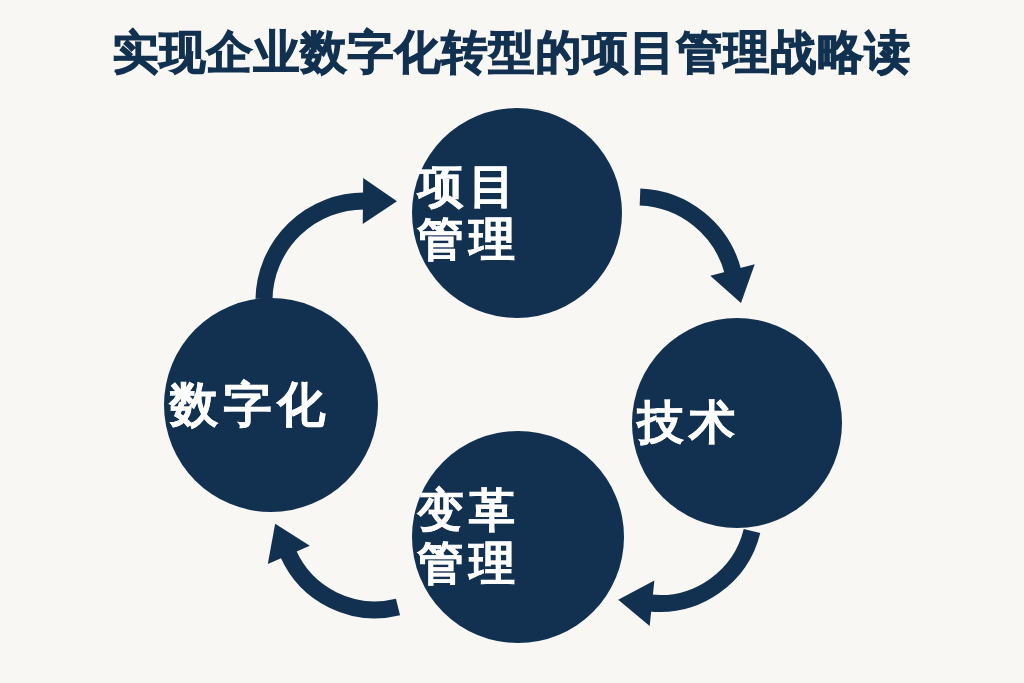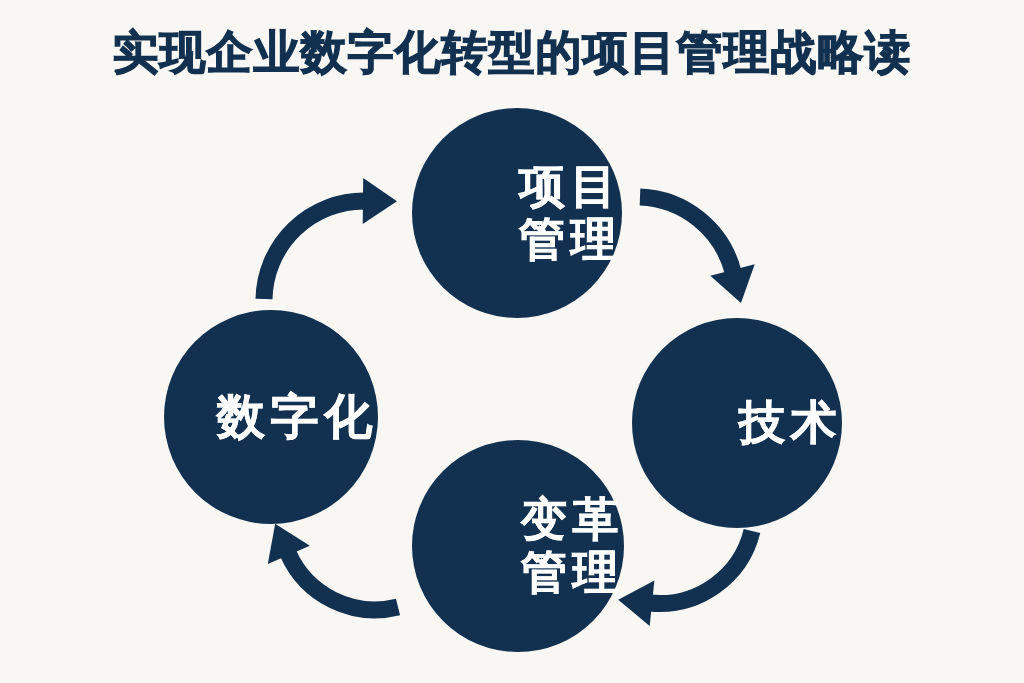--- a/index.html
+++ b/index.html
@@ -48,38 +48,38 @@
     stroke-linecap: butt;
   }
   .arrowhead { fill: var(--navy); }
   .node {
     position: absolute;
     border-radius: 50%;
     background: var(--navy);
     color: var(--node_text);
     display: flex;
     flex-direction: column;
-    align-items: flex-end;
+    align-items: flex-start;
     justify-content: center;
     text-align: center;
     font-weight: bold;
   }
   .node span {
     display: block;
     font-size: 46px;
     line-height: 1.16;
     letter-spacing: 0.12em;
     padding-left: 0.12em;
     -webkit-text-stroke: 0.6px var(--node_text);
     white-space: nowrap;
   }
   .node-top    { left: 412px; top: 108px; width: 210px; height: 210px; }
   .node-right  { left: 632px; top: 318px; width: 210px; height: 210px; }
-  .node-bottom { left: 412px; top: 440px; width: 212px; height: 212px; }
-  .node-left   { left: 164px; top: 310px; width: 214px; height: 214px; }
+  .node-bottom { left: 412px; top: 431px; width: 212px; height: 212px; }
+  .node-left   { left: 164px; top: 298px; width: 214px; height: 214px; }
   .node-left span { font-size: 48px; }
 </style>
 </head>
 <body>
 
 <div class="stage">
 
   <h1 class="title">实现企业数字化转型的项目管理战略读</h1>
 
   <svg class="arrows" viewBox="0 0 1024 683" xmlns="http://www.w3.org/2000/svg" aria-hidden="true">

